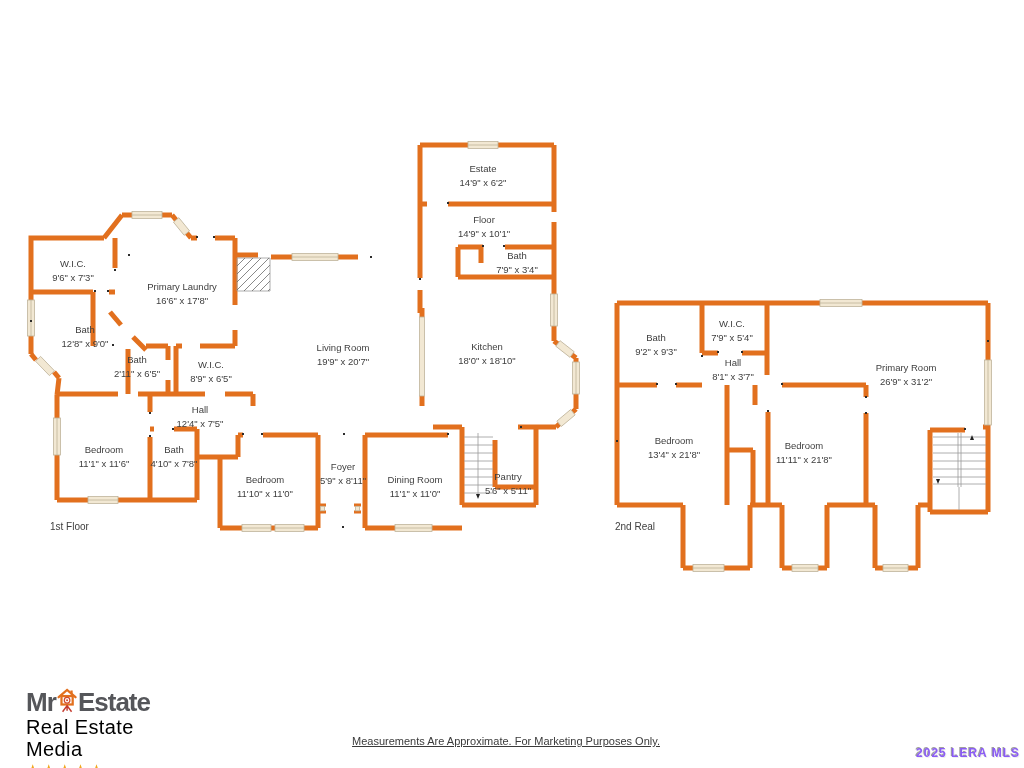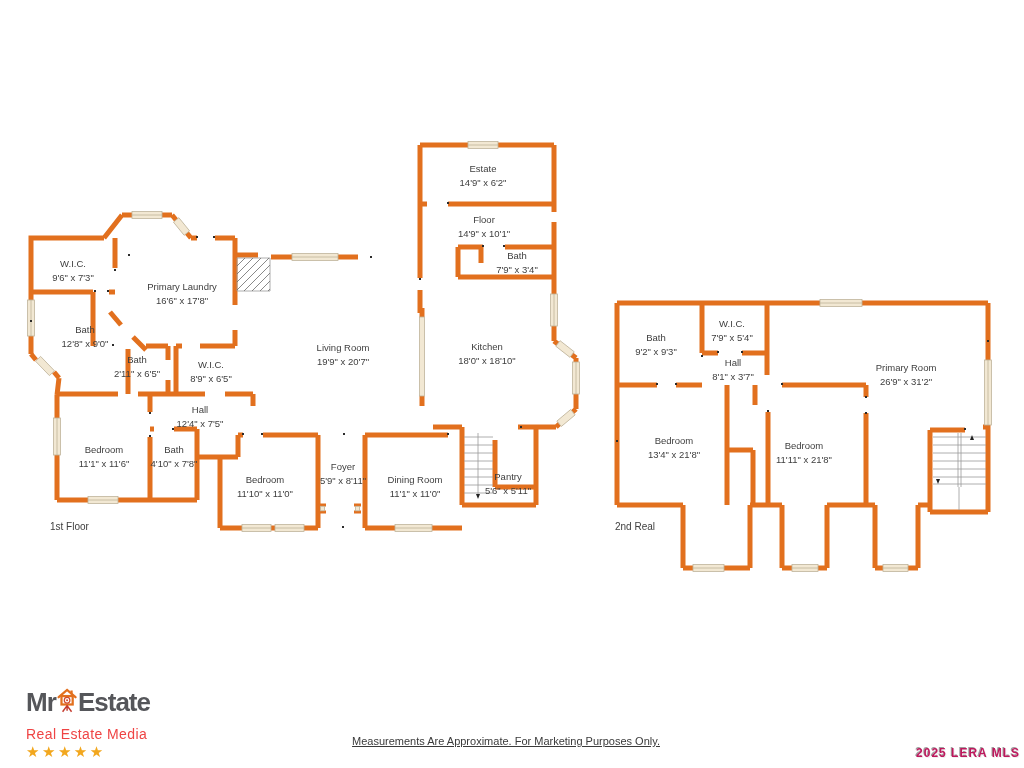--- a/index.html
+++ b/index.html
@@ -6,26 +6,26 @@
   body{width:1024px;height:768px;overflow:hidden;font-family:"Liberation Sans",sans-serif;}
   .canvas{position:relative;width:1024px;height:768px;background:#fff;}
   .plan-svg{position:absolute;left:0;top:0;}
   .room-label{position:absolute;transform:translate(-50%,-50%);text-align:center;
     font-size:9.5px;line-height:1.45;color:#3e3e3e;white-space:nowrap;}
   .floor-tag{position:absolute;font-size:10px;color:#3e3e3e;}
   .logo{position:absolute;left:26px;top:684px;width:124px;text-align:left;}
   .logo-row1{font-size:26px;font-weight:bold;color:#55565a;letter-spacing:-1px;
     display:flex;align-items:flex-end;justify-content:center;line-height:1;}
   .logo-icon{width:26px;height:32px;margin:0 1px -1px 1px;}
-  .logo-row2{font-size:14px;color:#ef4444;letter-spacing:0.4px;margin-top:12px;line-height:1.1;}
+  .logo-row2{font-size:20px;color:#000000;letter-spacing:0.4px;margin-top:1px;line-height:1.1;}
   .logo-row3{font-size:15px;color:#f2a71e;letter-spacing:2.5px;margin-top:2px;line-height:1;}
   .disclaimer{position:absolute;left:0;top:735px;width:1012px;text-align:center;
     font-size:11px;color:#3a3a3a;text-decoration:underline;}
   .watermark{position:absolute;right:4px;top:746px;font-size:12px;font-weight:bold;
-    color:#be185d;letter-spacing:1px;text-shadow:1px 1px 0 #f0f0f0,-1px -1px 0 #9f9f9f;margin-left:16px;}
+    color:#8b5cf6;letter-spacing:1px;text-shadow:1px 1px 0 #f0f0f0,-1px -1px 0 #9f9f9f;margin-left:16px;}
 </style>
 </head>
 <body>
 
 <div class="canvas">
 
 <svg class="plan-svg" width="1024" height="768" viewBox="0 0 1024 768">
 
   <g stroke="#E2701E" stroke-width="5" fill="none">
 

